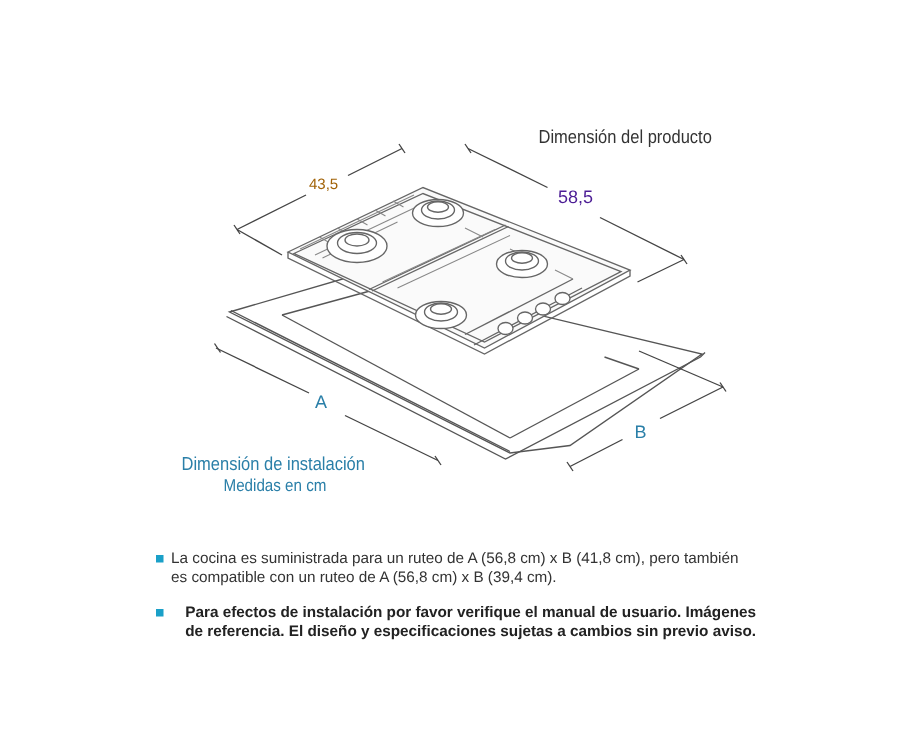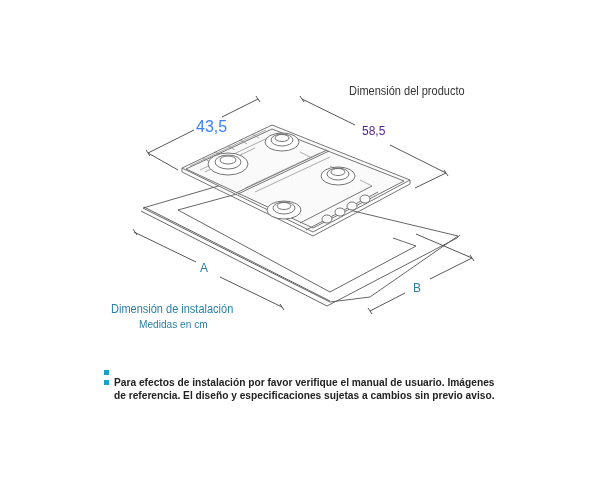--- a/index.html
+++ b/index.html
@@ -1,29 +1,29 @@
 <!DOCTYPE html>
 <html><head>
 <meta charset="utf-8">
 <style>
   html, body { margin: 0; padding: 0; background: #ffffff; }
   body { width: 600px; height: 503px; position: relative; overflow: hidden; font-family: "Liberation Sans", sans-serif; }
-  .diagram { position: absolute; left: 0; top: 0; width: 512px; height: 503px; }
+  .diagram { position: absolute; left: 10px; top: 0; width: 512px; height: 503px; }
   .label { position: absolute; white-space: nowrap; }
   .product-title { left: 349px; top: 84px; font-size: 12.5px; color: #333333; font-family: "Liberation Sans", sans-serif; transform: scaleX(0.88); transform-origin: left top; }
-  .dim-w { left: 196px; top: 118px; font-size: 16px; color: #3b82f6; }
+  .dim-w { left: 196px; top: 118px; font-size: 10px; color: #a16207; }
   .dim-d { left: 362px; top: 124px; font-size: 12px; color: #4c1d95; }
   .dim-a { left: 200px; top: 261px; font-size: 12px; color: #2a7fa8; }
   .dim-b { left: 413px; top: 281px; font-size: 12px; color: #2a7fa8; }
   .install-title { left: 111px; top: 302px; font-size: 12.5px; color: #2a7fa8; transform: scaleX(0.88); transform-origin: left top; }
   .install-sub { left: 139px; top: 318px; font-size: 11.5px; color: #2a7fa8; transform: scaleX(0.88); transform-origin: left top; }
   .notes { position: absolute; left: 104px; top: 366px; width: 400px; font-size: 10.2px; line-height: 13px; color: #333333; }
   .note { position: relative; padding-left: 10px; margin-bottom: 10px; }
   .note .bullet { position: absolute; left: 0; top: 4px; width: 5px; height: 5px; background: #1aa0c8; }
-  .note.bold { font-weight: bold; color: #222; }
+  .note.bold { font-weight: bold; color: #222; text-align: right; }
 </style>
 </head>
 <body>
 
 <div class="diagram">
   <svg width="600" height="503" viewBox="0 0 600 503" xmlns="http://www.w3.org/2000/svg">
     <g fill="none" stroke="#555" stroke-width="0.9">
 
       <g>
         <polygon points="143,208 232,182 458,236 370,297 330,302" stroke="#555"></polygon>
@@ -123,18 +123,19 @@
   <div class="label dim-d">58,5</div>
   <div class="label dim-a">A</div>
   <div class="label dim-b">B</div>
   <div class="label install-title">Dimensión de instalación</div>
   <div class="label install-sub">Medidas en cm</div>
 </div>
 
 <div class="notes">
   <div class="note">
     <span class="bullet"></span>
+    <span>La cocina es suministrada para un ruteo de A (56,8 cm) x B (41,8 cm), pero también es compatible con un ruteo de A (56,8 cm) x B (39,4 cm).</span>
   </div>
   <div class="note bold">
     <span class="bullet"></span>
     <span>Para efectos de instalación por favor verifique el manual de usuario. Imágenes de referencia. El diseño y especificaciones sujetas a cambios sin previo aviso.</span>
   </div>
 </div>
 
 </body></html>

